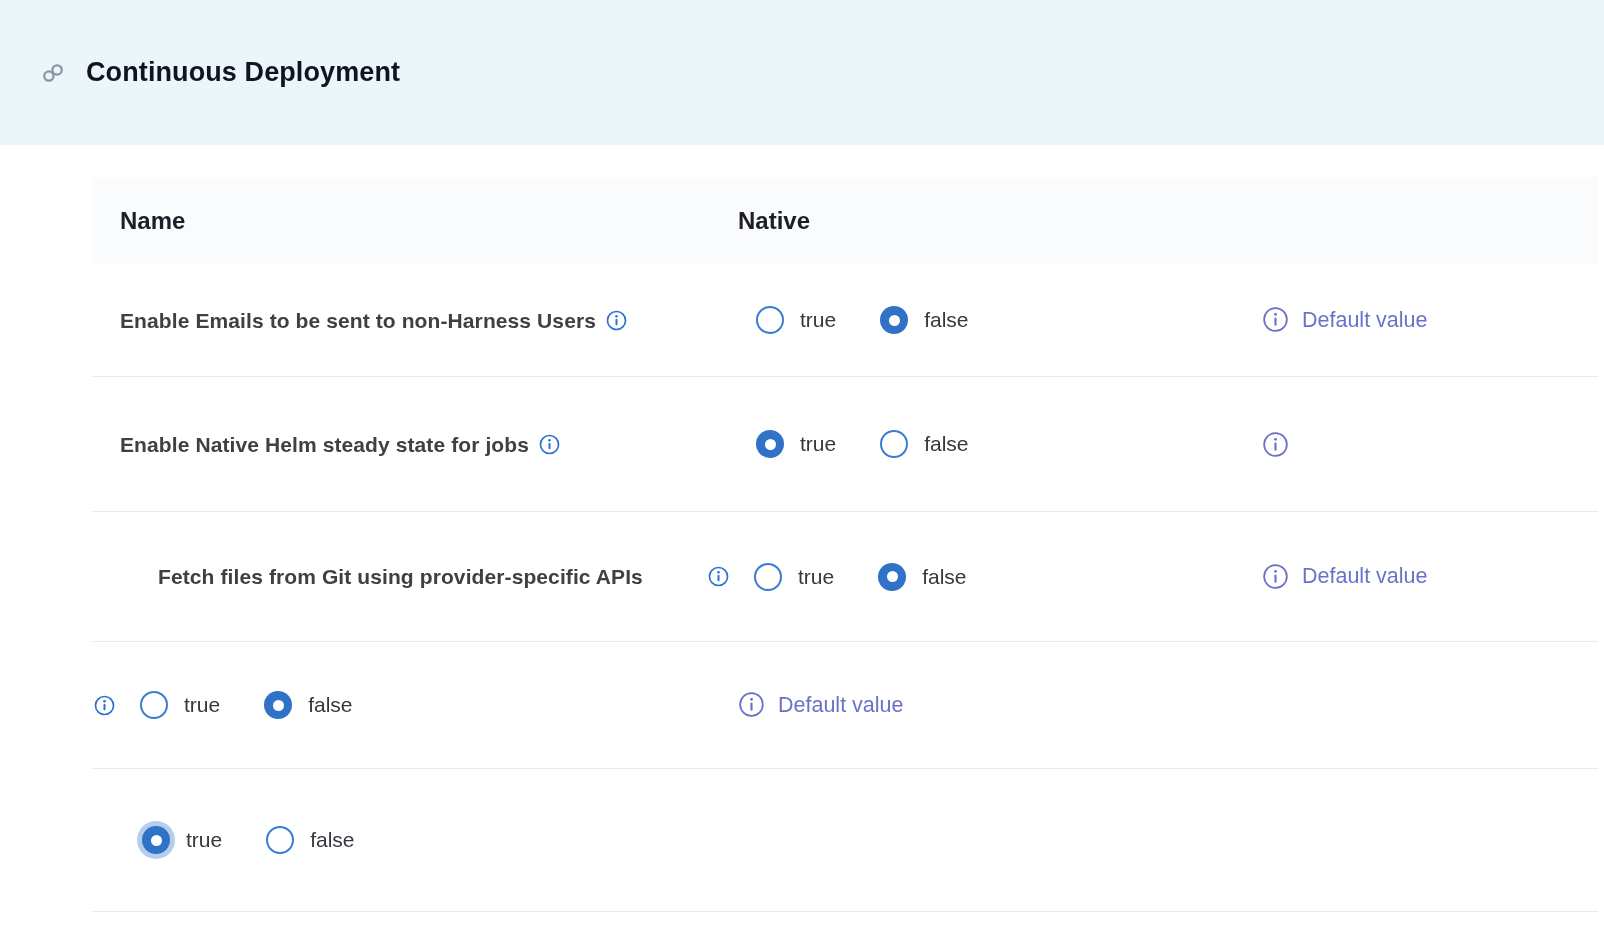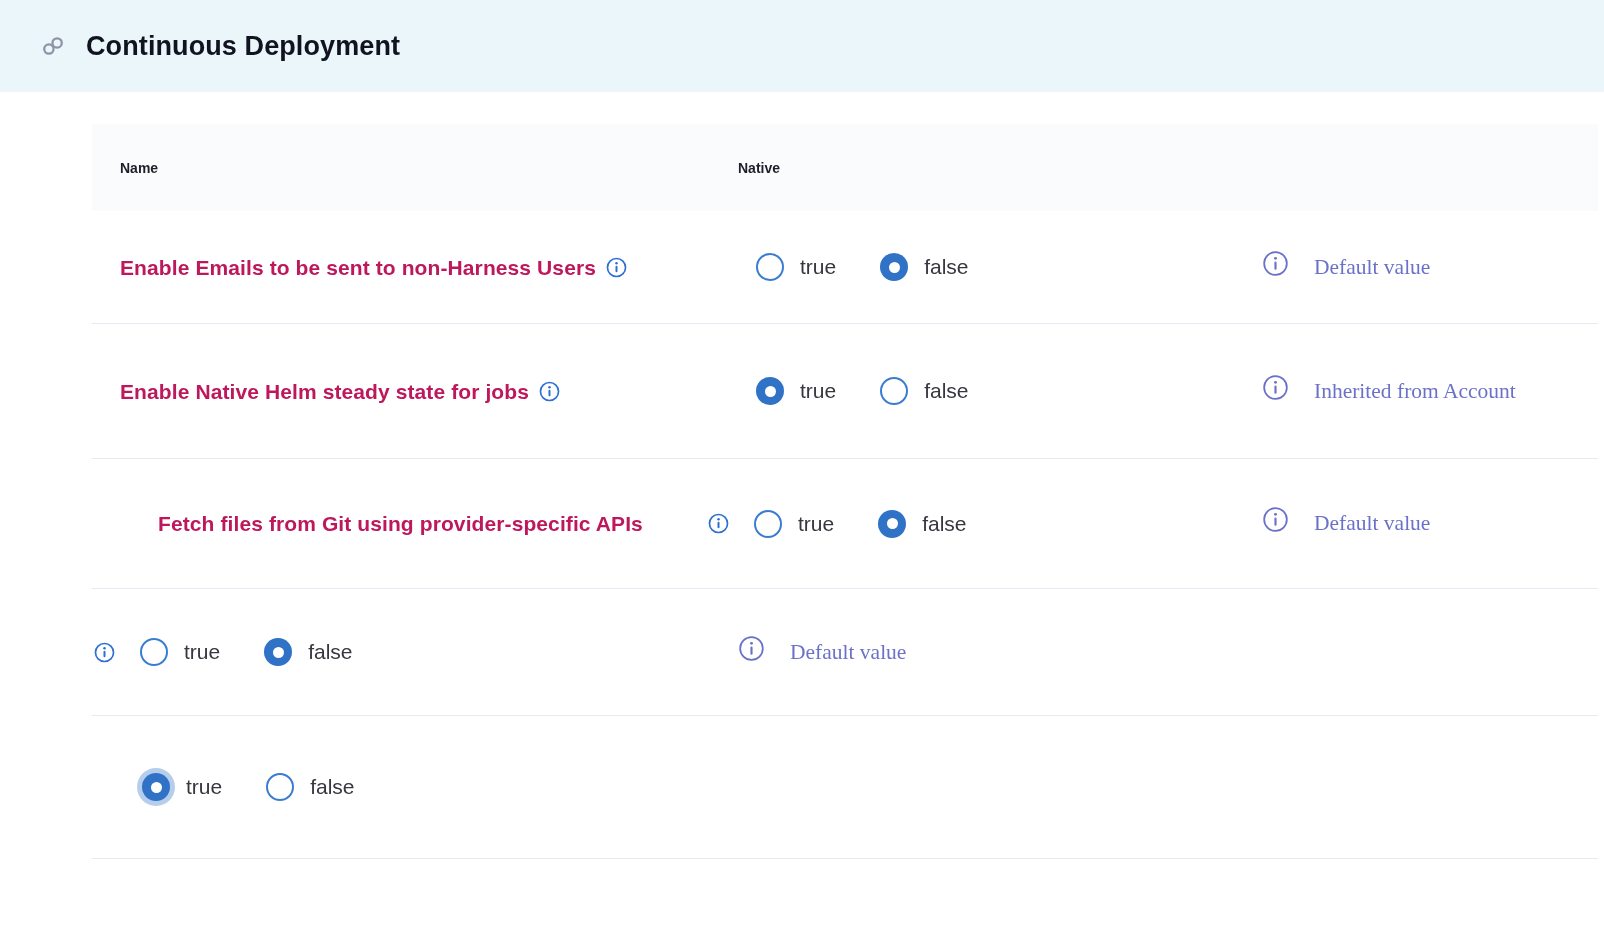--- a/index.html
+++ b/index.html
@@ -6,21 +6,21 @@
   html, body { width: 1604px; height: 926px; }
   body {
     font-family: "Liberation Sans", "DejaVu Sans", sans-serif;
     background: #ffffff;
     overflow: hidden;
     color: #15161d;
   }
 
   
   .section-header {
-    height: 92px;
+    height: 145px;
     background: var(--header-bg, #ebf6fa);
     display: flex;
     align-items: center;
     padding-left: 40px;
     gap: 20px;
   }
   .link-icon-wrap {
     width: 26px; height: 26px;
     display: flex; align-items: center; justify-content: center;
     color: #8e93a6;
@@ -41,39 +41,39 @@
   .trow {
     display: grid;
     grid-template-columns: 614px 524px 1fr;
     align-items: center;
   }
   .thead-row {
     height: 87px;
     background: var(--table-header-bg, #fafbfd);
   }
   .th {
-    font-size: 14px;
+    font-size: 24px;
     font-weight: 700;
     color: #1d1e27;
   }
   .th.name-h { padding-left: 28px; }
   .th.value-h { padding-left: 32px; }
 
   .data-row { border-bottom: 1px solid var(--divider, #e7eaf2); }
   .row-1 { height: 113px; }
   .row-2 { height: 135px; }
   .row-3 { height: 130px; }
   .row-4 { height: 127px; }
   .row-5 { height: 143px; }
 
   .name-cell {
     padding-left: 28px;
     font-size: 21px;
     font-weight: 700;
-    color: #be185d;
+    color: #404040;
     line-height: 39px;
     letter-spacing: 0.1px;
   }
   .name-cell .name-label { display: inline; }
   .name-cell.narrow .name-label { display: inline-block; max-width: 545px; margin-left: 38px; }
 
   .info-icon {
     display: inline-flex;
     width: 21px; height: 21px;
     color: #2e6fd2;
@@ -129,23 +129,22 @@
   .radio-label {
     font-size: 21px;
     color: #36373f;
   }
 
   .status-cell {
     padding-left: 32px;
   }
   .status {
     display: flex;
-    align-items: flex-start;
-    gap: 25px;
-    font-family: Liberation Serif, serif;
+    align-items: center;
+    gap: 13px;
   }
   .status .icon {
     display: inline-flex;
     flex: none;
   }
   .status .info-glyph {
     width: 27px; height: 27px;
     color: var(--status-indigo, #6b71c8);
   }
   .status .restore-glyph {
@@ -252,21 +251,20 @@
     <div class="status-cell">
       <span class="status info">
         <span class="icon info-glyph">
             <svg viewBox="0 0 20 20" width="27" height="27">
               <circle cx="10" cy="10" r="8.4" stroke="currentColor" fill="none" stroke-width="1.3"></circle>
               <circle cx="10" cy="6.2" r="1.1" fill="currentColor"></circle>
               <rect x="9.2" y="8.6" width="1.6" height="6" rx="0.8" fill="currentColor"></rect>
             </svg>
           </span>
 
-        <span class="status-label">Inherited from Account</span>
       </span>
     </div>
   </div>
 
   <div class="trow data-row row-3" data-row="2">
     <div class="name-cell narrow">
       <span class="name-label">Fetch files from Git using provider-specific APIs</span>
     </div>
     <div class="value-cell with-icon">
       <span class="info-icon">

